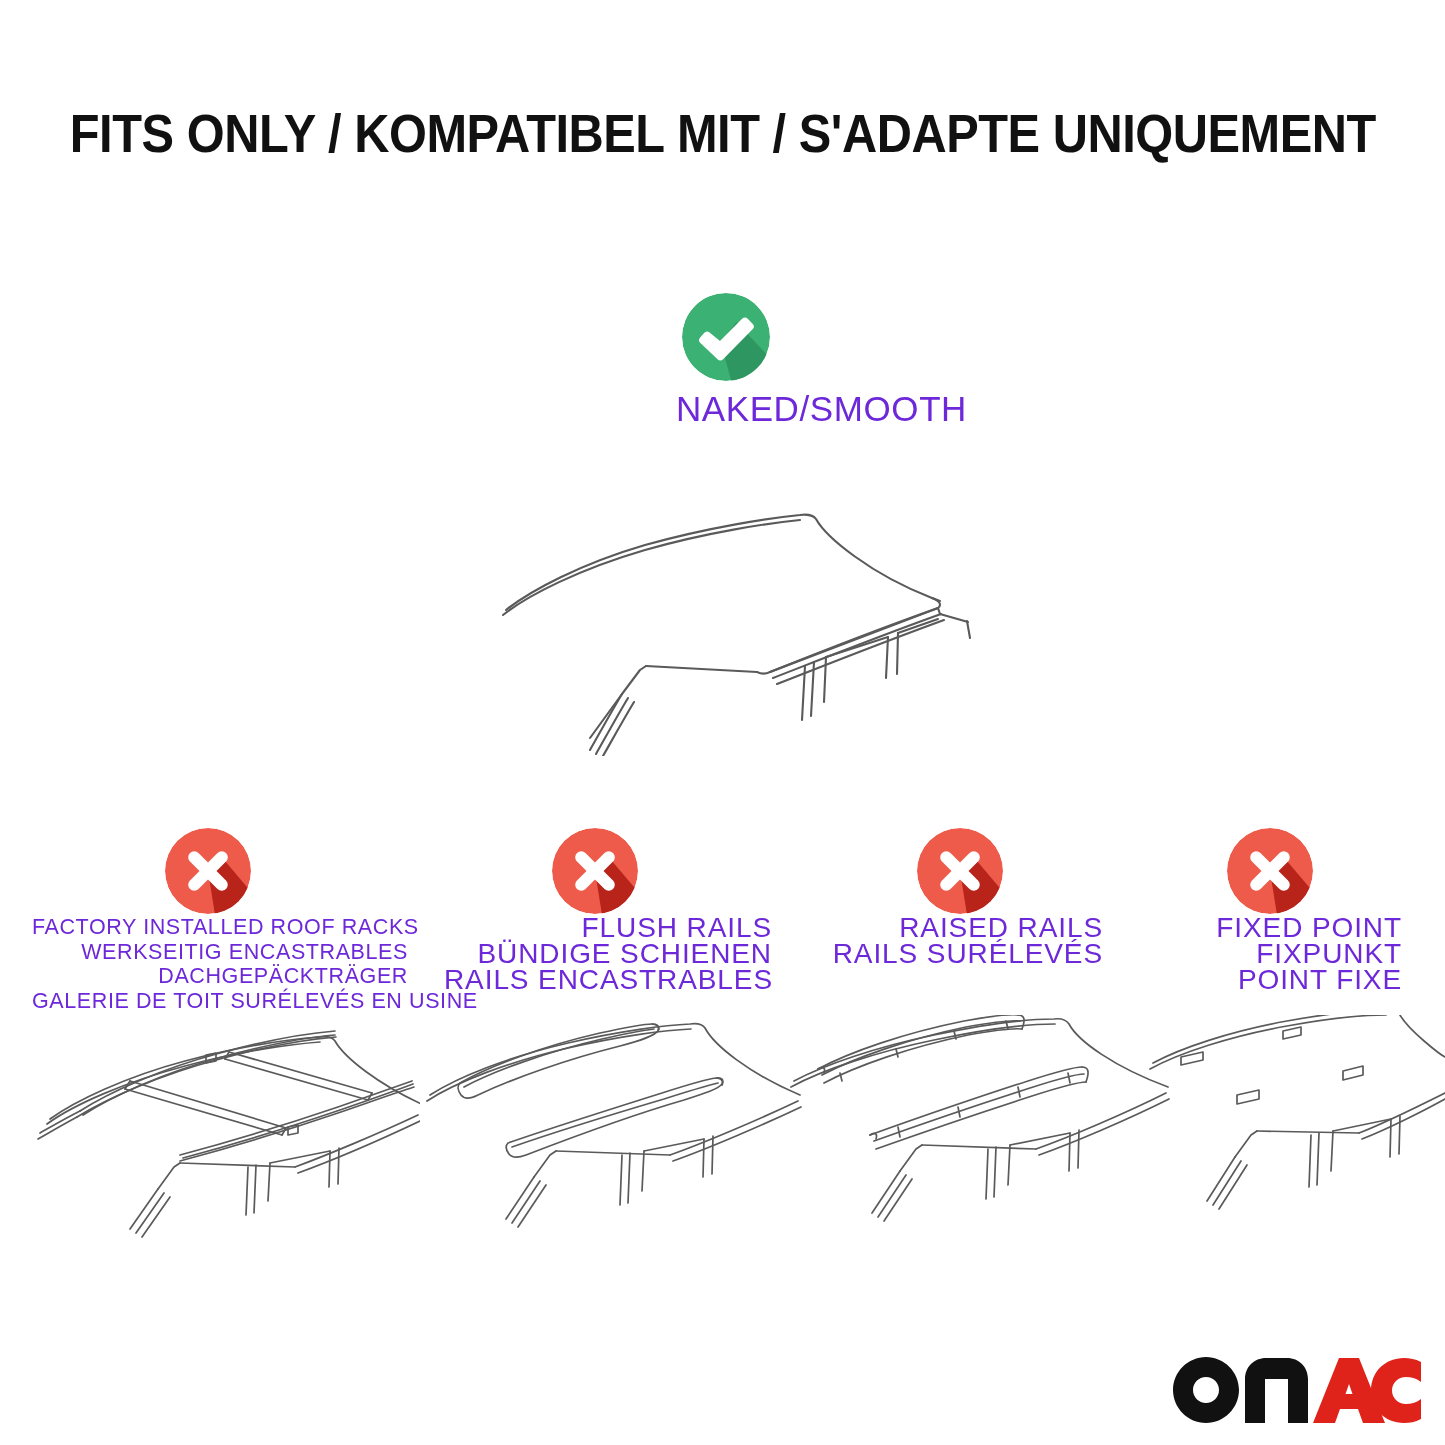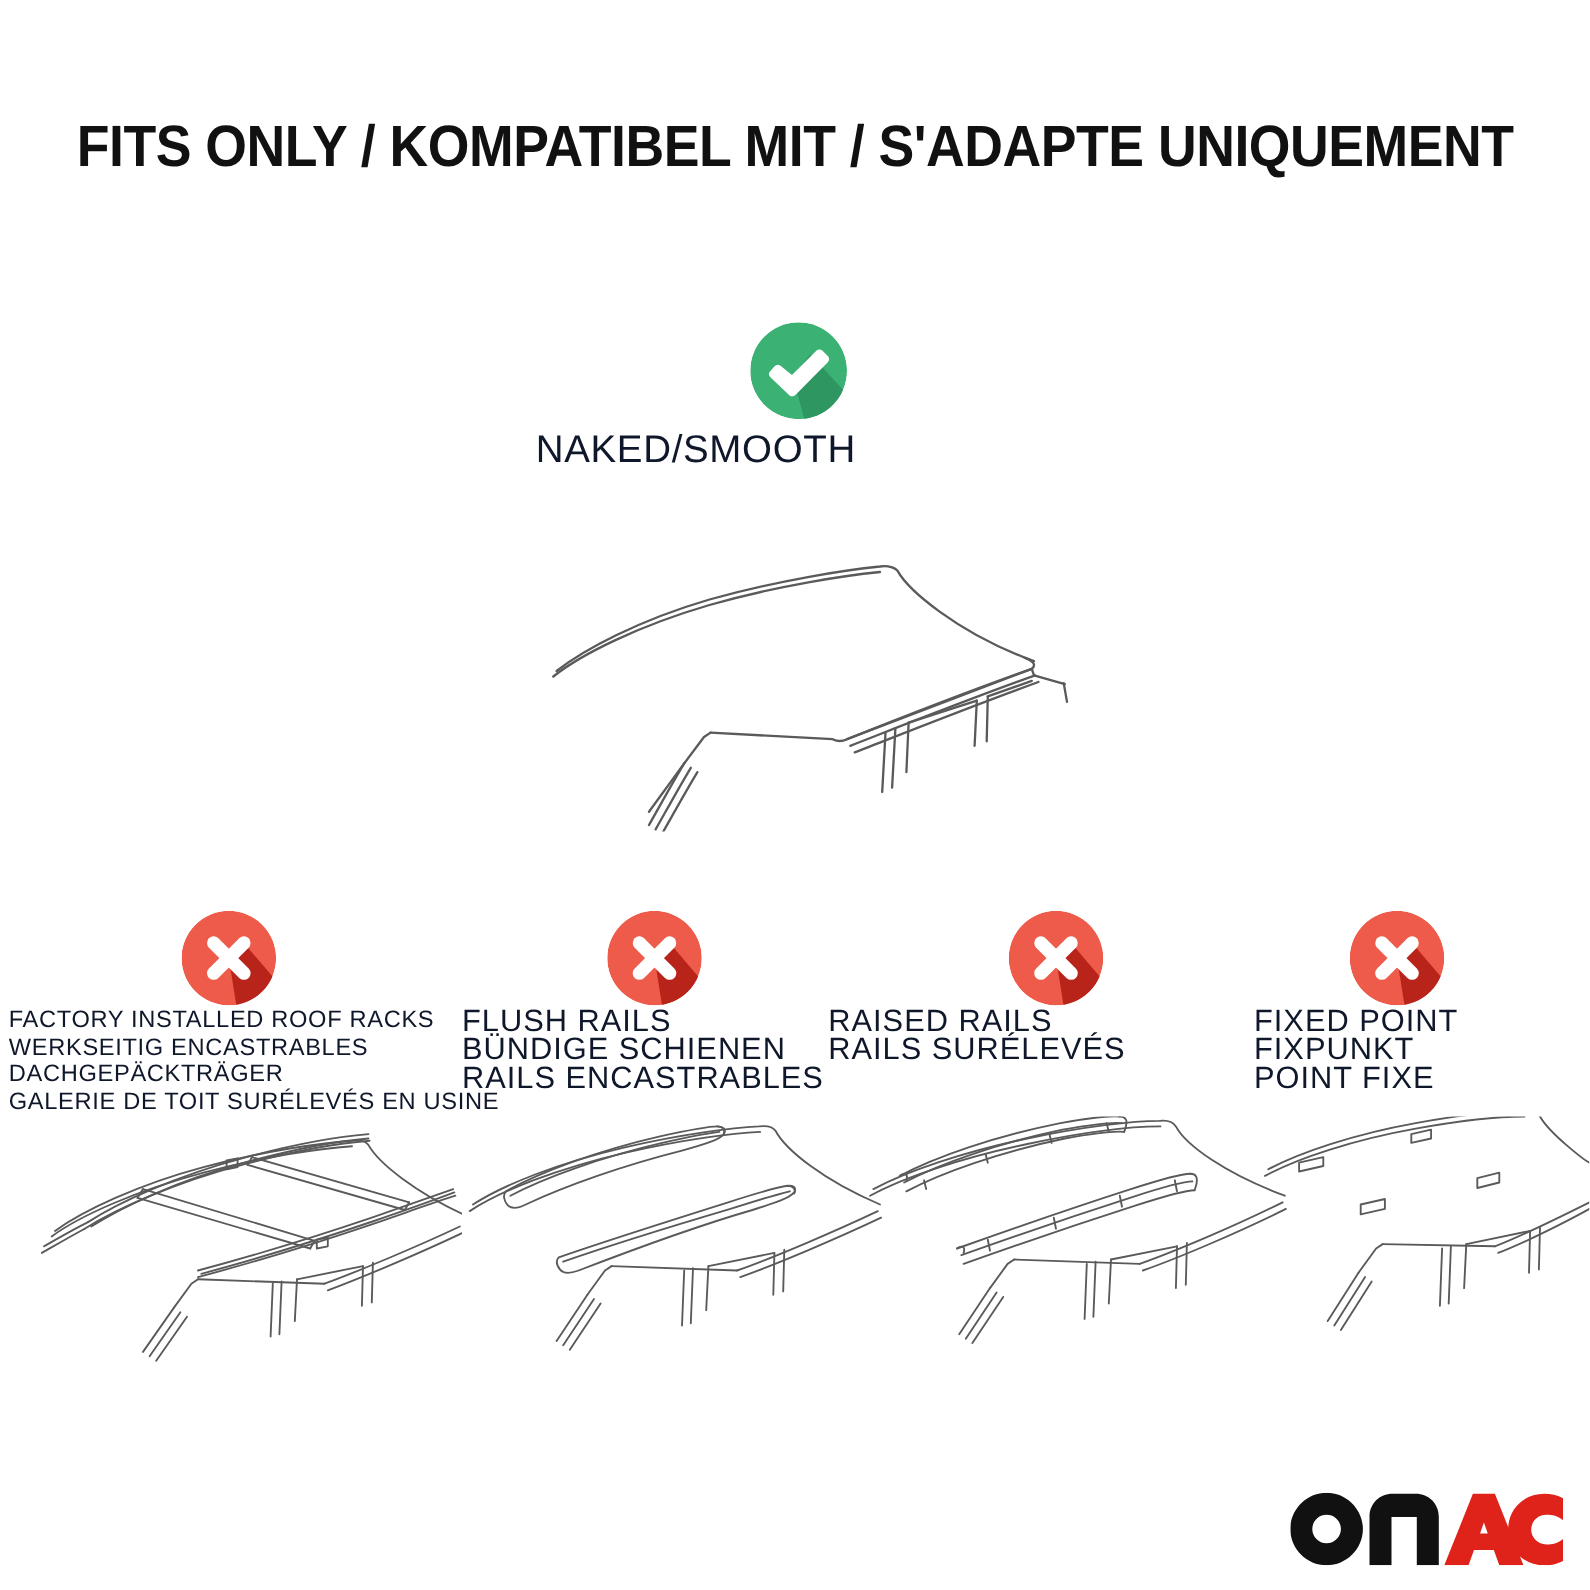--- a/index.html
+++ b/index.html
@@ -58,44 +58,44 @@
     top: 828px;
   }
   .badge-no.c1 { left: 165px; }
   .badge-no.c2 { left: 552px; }
   .badge-no.c3 { left: 917px; }
   .badge-no.c4 { left: 1227px; }
 
   
   .label-block {
     position: absolute;
-    text-align: left;
+    text-align: right;
     font-family: "Liberation Sans", sans-serif;
     font-weight: normal;
-    color: #0f172a;
+    color: #6d28d9;
   }
   .label-ok {
     left: 487px;
     top: 390px;
     width: 480px;
     font-size: 35px;
     line-height: 38px;
     letter-spacing: 0.6px;
   }
   .label-no {
     font-size: 28px;
     line-height: 26px;
     letter-spacing: 0.9px;
     top: 915px;
   }
   .label-no.c1 { left: 8px;    width: 400px; font-size: 21.5px; line-height: 24.5px; letter-spacing: 0.6px; }
   .label-no.c2 { left: 420px;  width: 352px; }
   .label-no.c3 { left: 753px;  width: 350px; }
   .label-no.c4 { left: 1140px; width: 262px; }
-  .label-no .ln { display: block; white-space: nowrap; }
+  .label-no .ln { display: block; white-space: nowrap; margin-left: 24px; }
   .label-ok .ln { display: block; white-space: nowrap; }
 
   
   .car {
     position: absolute;
   }
   .car svg { display: block; }
   .car-main { left: 470px; top: 488px; width: 520px; height: 268px; }
   .car-b     { top: 1015px; }
   .car-b.c1 { left: 20px;   width: 400px; height: 240px; }

